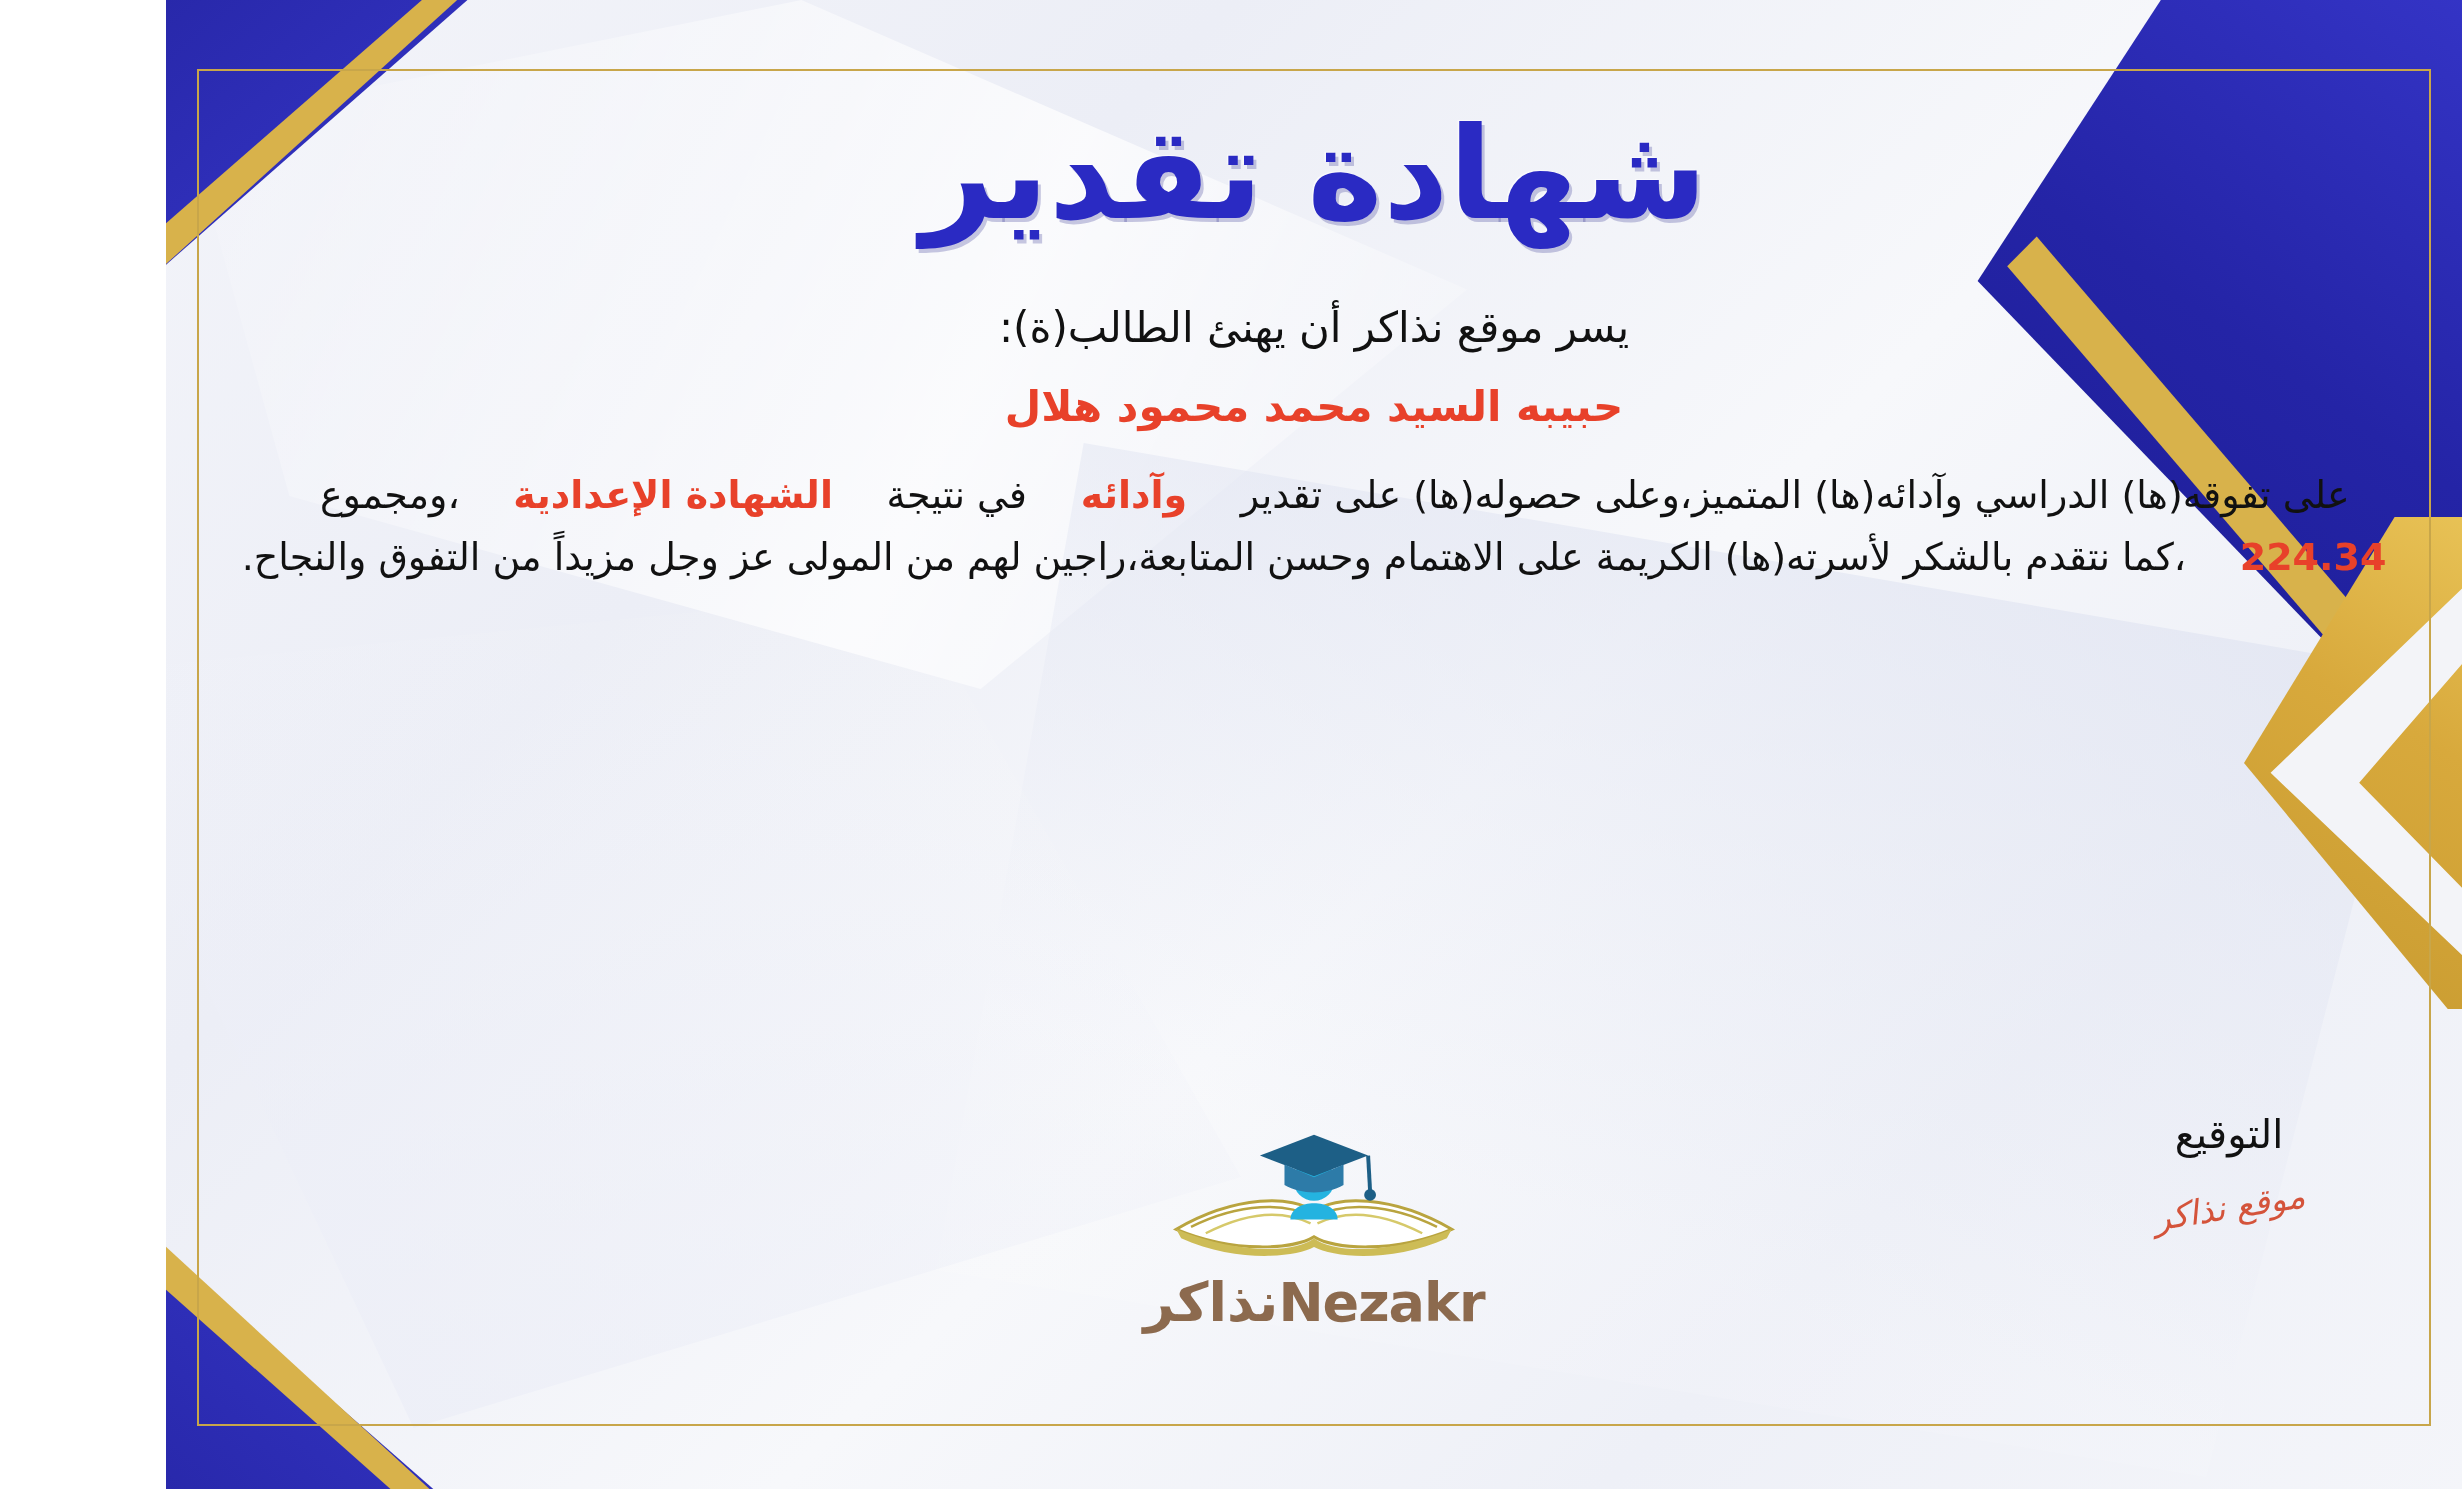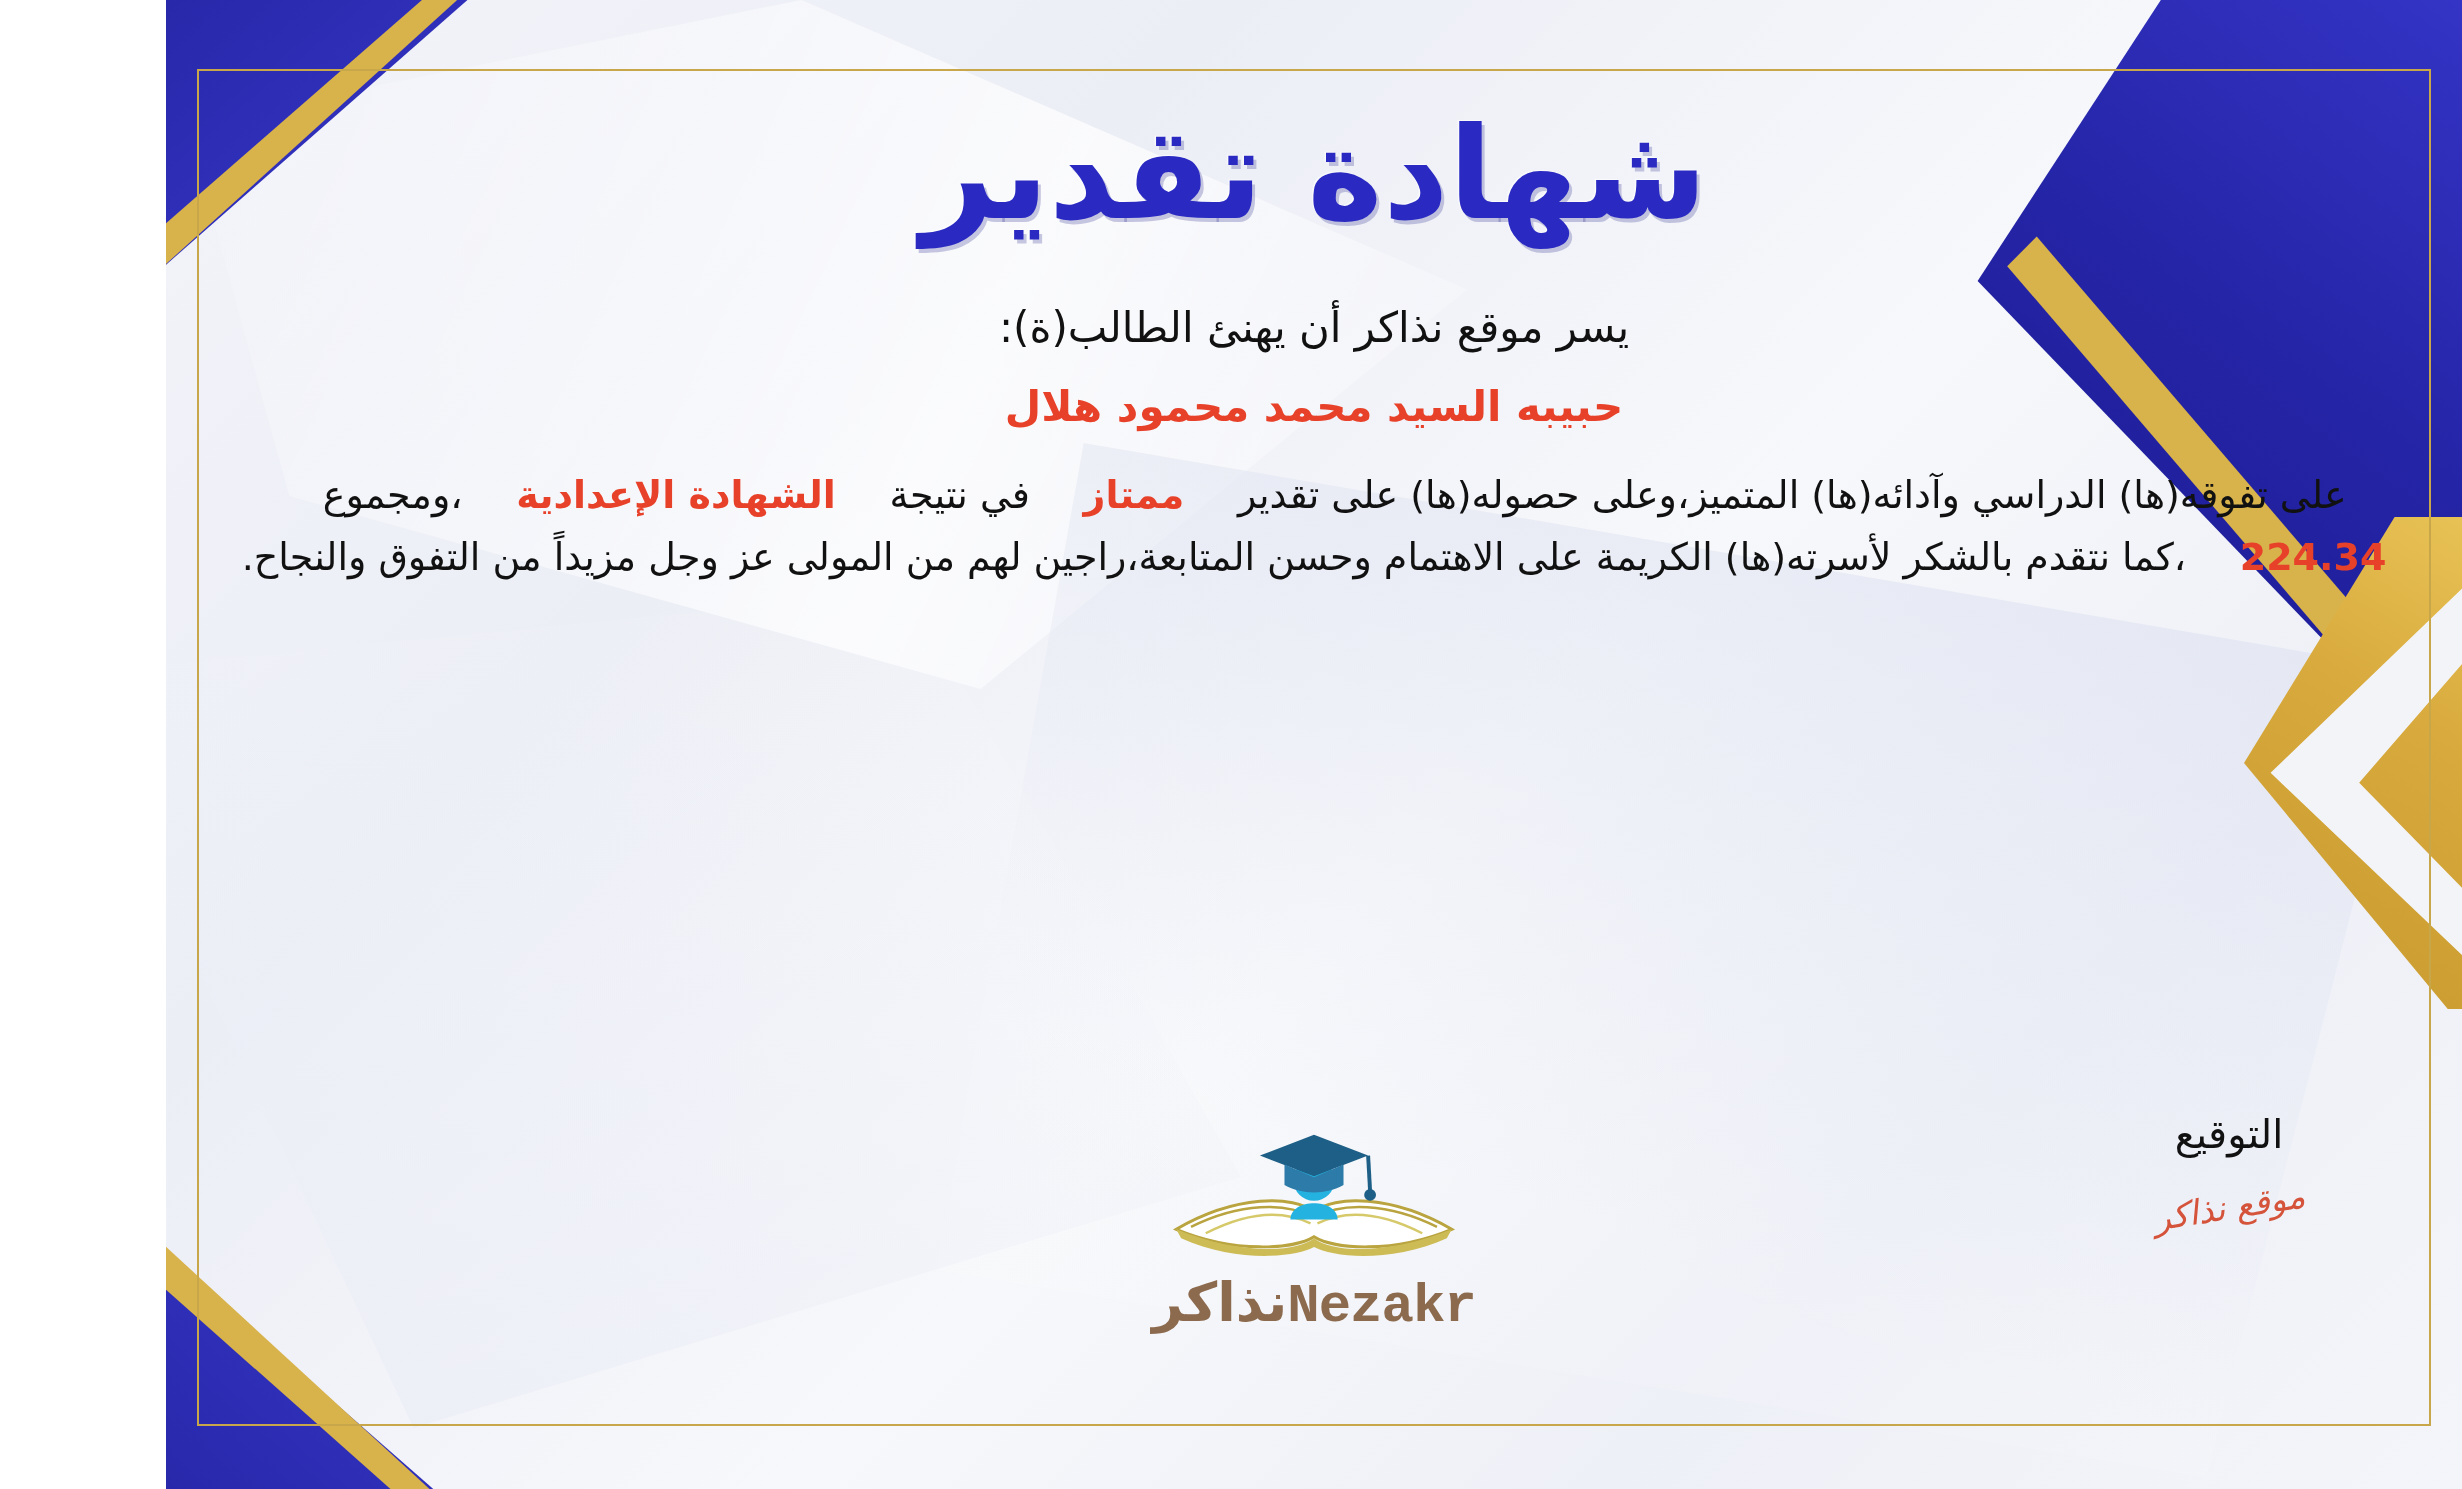--- a/index.html
+++ b/index.html
@@ -244,21 +244,20 @@
   .logo-word {
     margin-top: 2px;
     font-size: 54px;
     font-weight: bold;
     color: #8c6a4e;
     direction: rtl;
     letter-spacing: -1px;
   }
   .logo-word .latin {
     color: #8c6a4e;
-    font-family: Liberation Mono, monospace;
   }
 </style>
 </head>
 <body>
 
 <div class="certificate">
 
   <div class="poly a"></div>
   <div class="poly b"></div>
   <div class="poly c"></div>
@@ -291,21 +290,21 @@
 
     <div class="title">شهادة تقدير</div>
 
     <div class="congrats-line">يسر موقع نذاكر أن يهنئ الطالب(ة):</div>
 
     <div class="student-name">حبيبه السيد محمد محمود هلال</div>
 
     <div class="body-text">
       <span>على تفوقه(ها) الدراسي وآدائه(ها) المتميز،وعلى حصوله(ها) على تقدير</span>
       <span class="gap"></span>
-      <span class="hl">ممتاز</span>
+      <span class="hl">وآدائه</span>
       <span class="gap"></span>
       <span>في نتيجة</span>
       <span class="gap"></span>
       <span class="hl">الشهادة الإعدادية</span>
       <span class="gap"></span>
       <span>،ومجموع</span>
       <span class="gap"></span>
       <span class="hl">224.34</span>
       <span class="gap"></span>
       <span>،كما نتقدم بالشكر لأسرته(ها) الكريمة على الاهتمام وحسن المتابعة،راجين لهم من المولى عز وجل مزيداً من التفوق والنجاح.</span>

